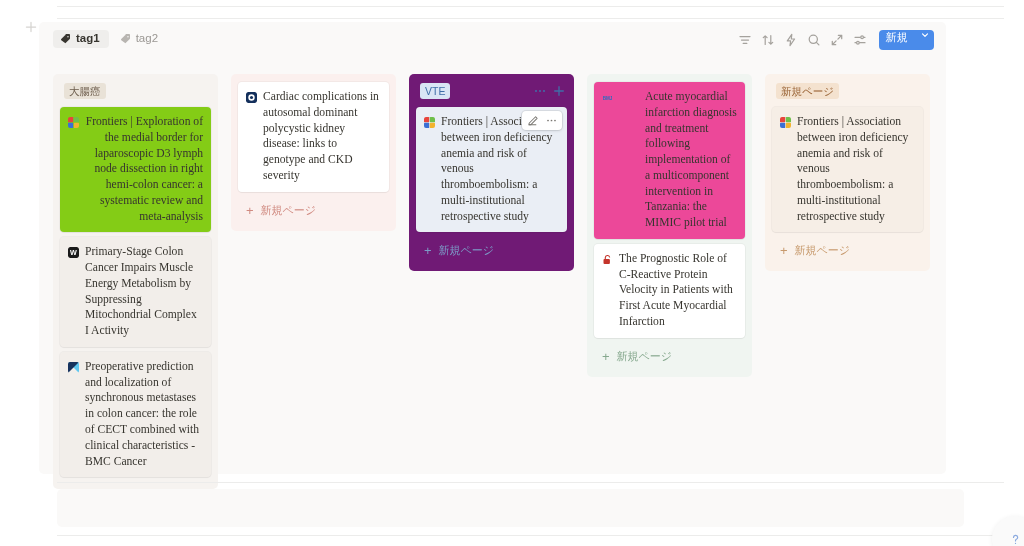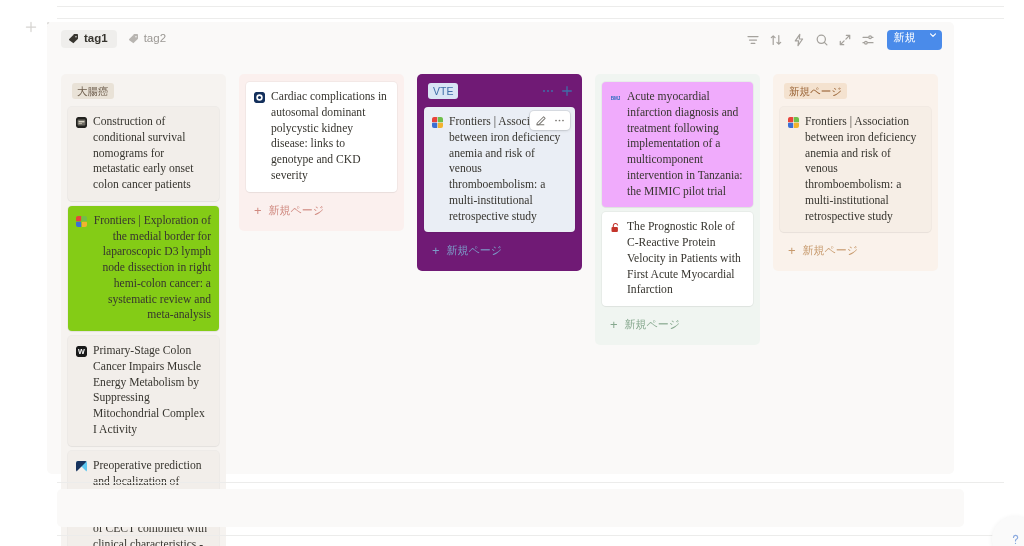--- a/index.html
+++ b/index.html
@@ -18,21 +18,21 @@
   .top-rule.r1{top:6px;}
   .top-rule.r2{top:18px;}
 
   
   .gutter{position:absolute;left:24px;top:20px;display:flex;gap:7px;align-items:center;}
   .gutter .g-btn{width:13px;height:13px;display:flex;align-items:center;justify-content:center;color:#d6d4d1;cursor:pointer;}
   .gutter .g-btn svg{display:block;}
 
   
   .board-panel{
-    position:absolute;left:47px;top:22px;width:907px;height:452px;
+    position:absolute;left:39px;top:22px;width:907px;height:452px;
     background:#faf9f8;border-radius:5px;
   }
 
   
   .tabs{position:absolute;left:14px;top:8px;display:flex;gap:4px;align-items:center;}
   .tab{
     display:flex;align-items:center;gap:5px;
     padding:3px 9px 3px 7px;border-radius:4px;
     font-size:11.5px;color:#9b9894;cursor:pointer;line-height:1;
   }
@@ -202,31 +202,20 @@
               <path d="M3 4.6 6 7.6l3-3"></path>
             </svg>
         </span>
       </div>
     </div>
 
     <div class="cols" id="cols">
         <div class="col" style="background: rgb(246, 243, 240);">
           <div class="col-head">
             <span class="col-chip" style="background:#e9e2d7;color:#6b5b4a">大腸癌</span>
-          </div>
-          <div class="card" style="background: rgb(242, 238, 234);">
-            <span class="fav">
-              <svg viewBox="0 0 11 11">
-                <rect width="11" height="11" rx="2" fill="#23221f"></rect>
-                <rect x="1.6" y="2.6" width="7.8" height="5.8" rx=".8" fill="#6d6a63"></rect>
-                <rect x="2.6" y="3.9" width="5.8" height="1.5" fill="#d9d4c6"></rect>
-                <rect x="2.6" y="6" width="3.4" height="1.1" fill="#b8b2a2"></rect>
-              </svg>
-            </span>
-            <span class="ttl">Construction of conditional survival nomograms for metastatic early onset colon cancer patients</span>
           </div>
           <div class="card" style="background: #84cc16; text-align: right;">
             <span class="fav">
               <svg viewBox="0 0 11 11">
                 <rect x="0" y="0" width="5.2" height="5.2" rx=".6" fill="#e8443b"></rect>
                 <rect x="5.8" y="0" width="5.2" height="5.2" rx=".6" fill="#6fbf4a"></rect>
                 <rect x="0" y="5.8" width="5.2" height="5.2" rx=".6" fill="#3b6fd4"></rect>
                 <rect x="5.8" y="5.8" width="5.2" height="5.2" rx=".6" fill="#f2b32e"></rect>
               </svg>
             </span>
@@ -310,21 +299,21 @@
                 </svg>
               </span>
             </div>
           </div>
           <div class="newpage" style="color: rgb(124, 156, 200);">
             <span class="plus">+</span>
             <span>新規ページ</span>
           </div>
         </div>
         <div class="col" style="background: rgb(240, 245, 241);">
-          <div class="card" style="background: #f0abfc;">
+          <div class="card" style="background: #ec4899; gap: 32px;">
             <span class="fav">
               <svg viewBox="0 0 11 11">
                 <text x="5.5" y="7.8" font-family="Liberation Sans, sans-serif" font-size="4.6" font-weight="700" fill="#2b6bbf" text-anchor="middle">BMJ</text>
               </svg>
             </span>
             <span class="ttl">Acute myocardial infarction diagnosis and treatment following implementation of a multicomponent intervention in Tanzania: the MIMIC pilot trial</span>
           </div>
           <div class="card" style="background: rgb(255, 255, 255);">
             <span class="fav">
               <svg viewBox="0 0 11 11">

